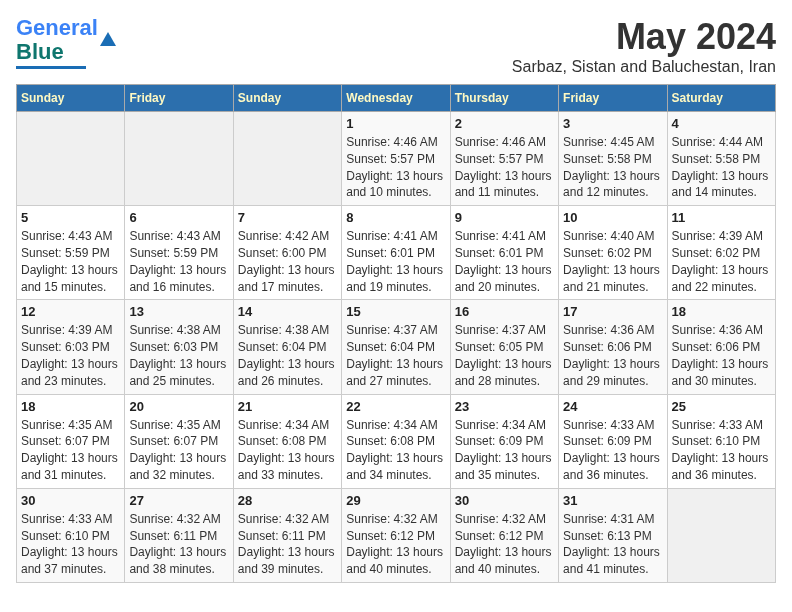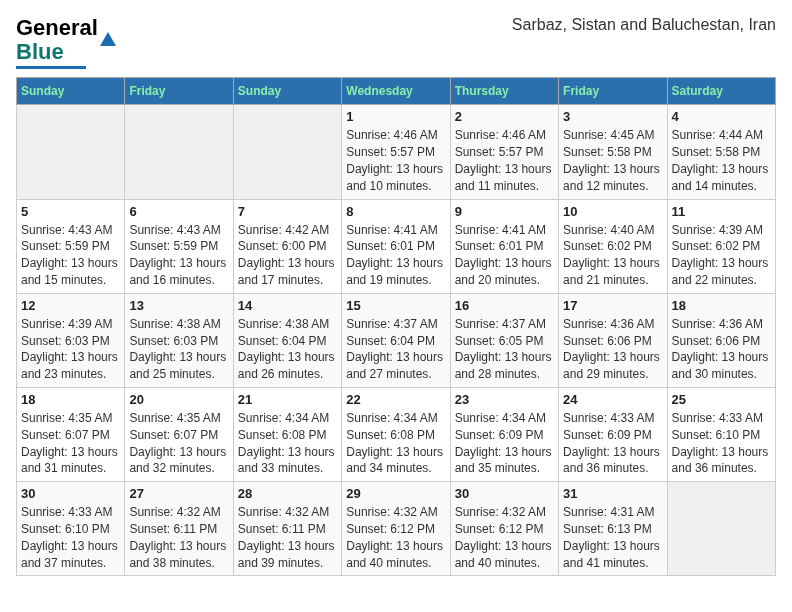--- a/index.html
+++ b/index.html
@@ -35,21 +35,21 @@
       color: #333;
       text-align: center;
     }
     table {
       width: 100%;
       border-collapse: collapse;
       font-size: 11px;
     }
     thead tr th {
       background-color: #2c6fad;
-      color: #86efac;
+      color: #fef9c3;
       padding: 6px 4px;
       text-align: left;
       font-size: 12px;
       font-weight: bold;
       border: 1px solid #aaa;
     }
     tbody tr td {
       border: 1px solid #ccc;
       padding: 4px;
       vertical-align: top;
@@ -75,30 +75,31 @@
       background: #f0f0f0 !important;
     }
   </style>
 </head>
 <body>
 
 <div class="header">
   <div class="logo">
     <div style="display:flex;align-items:center;">
       <span style="font-size:22px;font-weight:bold;color:#333;line-height:1.1;">
-        <span style="color:#000000;">General</span><br>
+        <span style="color:#3b82f6;">General</span><br>
         <span style="color:#0f766e;">Blue</span>
       </span>
       <div style="display:flex;flex-direction:column;justify-content:flex-end;margin-left:2px;margin-bottom:2px;">
         <div style="width:0;height:0;border-left:8px solid transparent;border-right:8px solid transparent;border-bottom:14px solid #1a6db5;"></div>
       </div>
     </div>
     <div style="height:3px;background:#1a6db5;width:70px;margin-top:2px;"></div>
   </div>
   <div class="title-block">
+    <h1>May 2024</h1>
     <h2>Sarbaz, Sistan and Baluchestan, Iran</h2>
   </div>
 </div>
 
 <table>
   <thead>
     <tr>
     <th>Sunday</th>
         <th>Friday</th>
         <th>Sunday</th>

